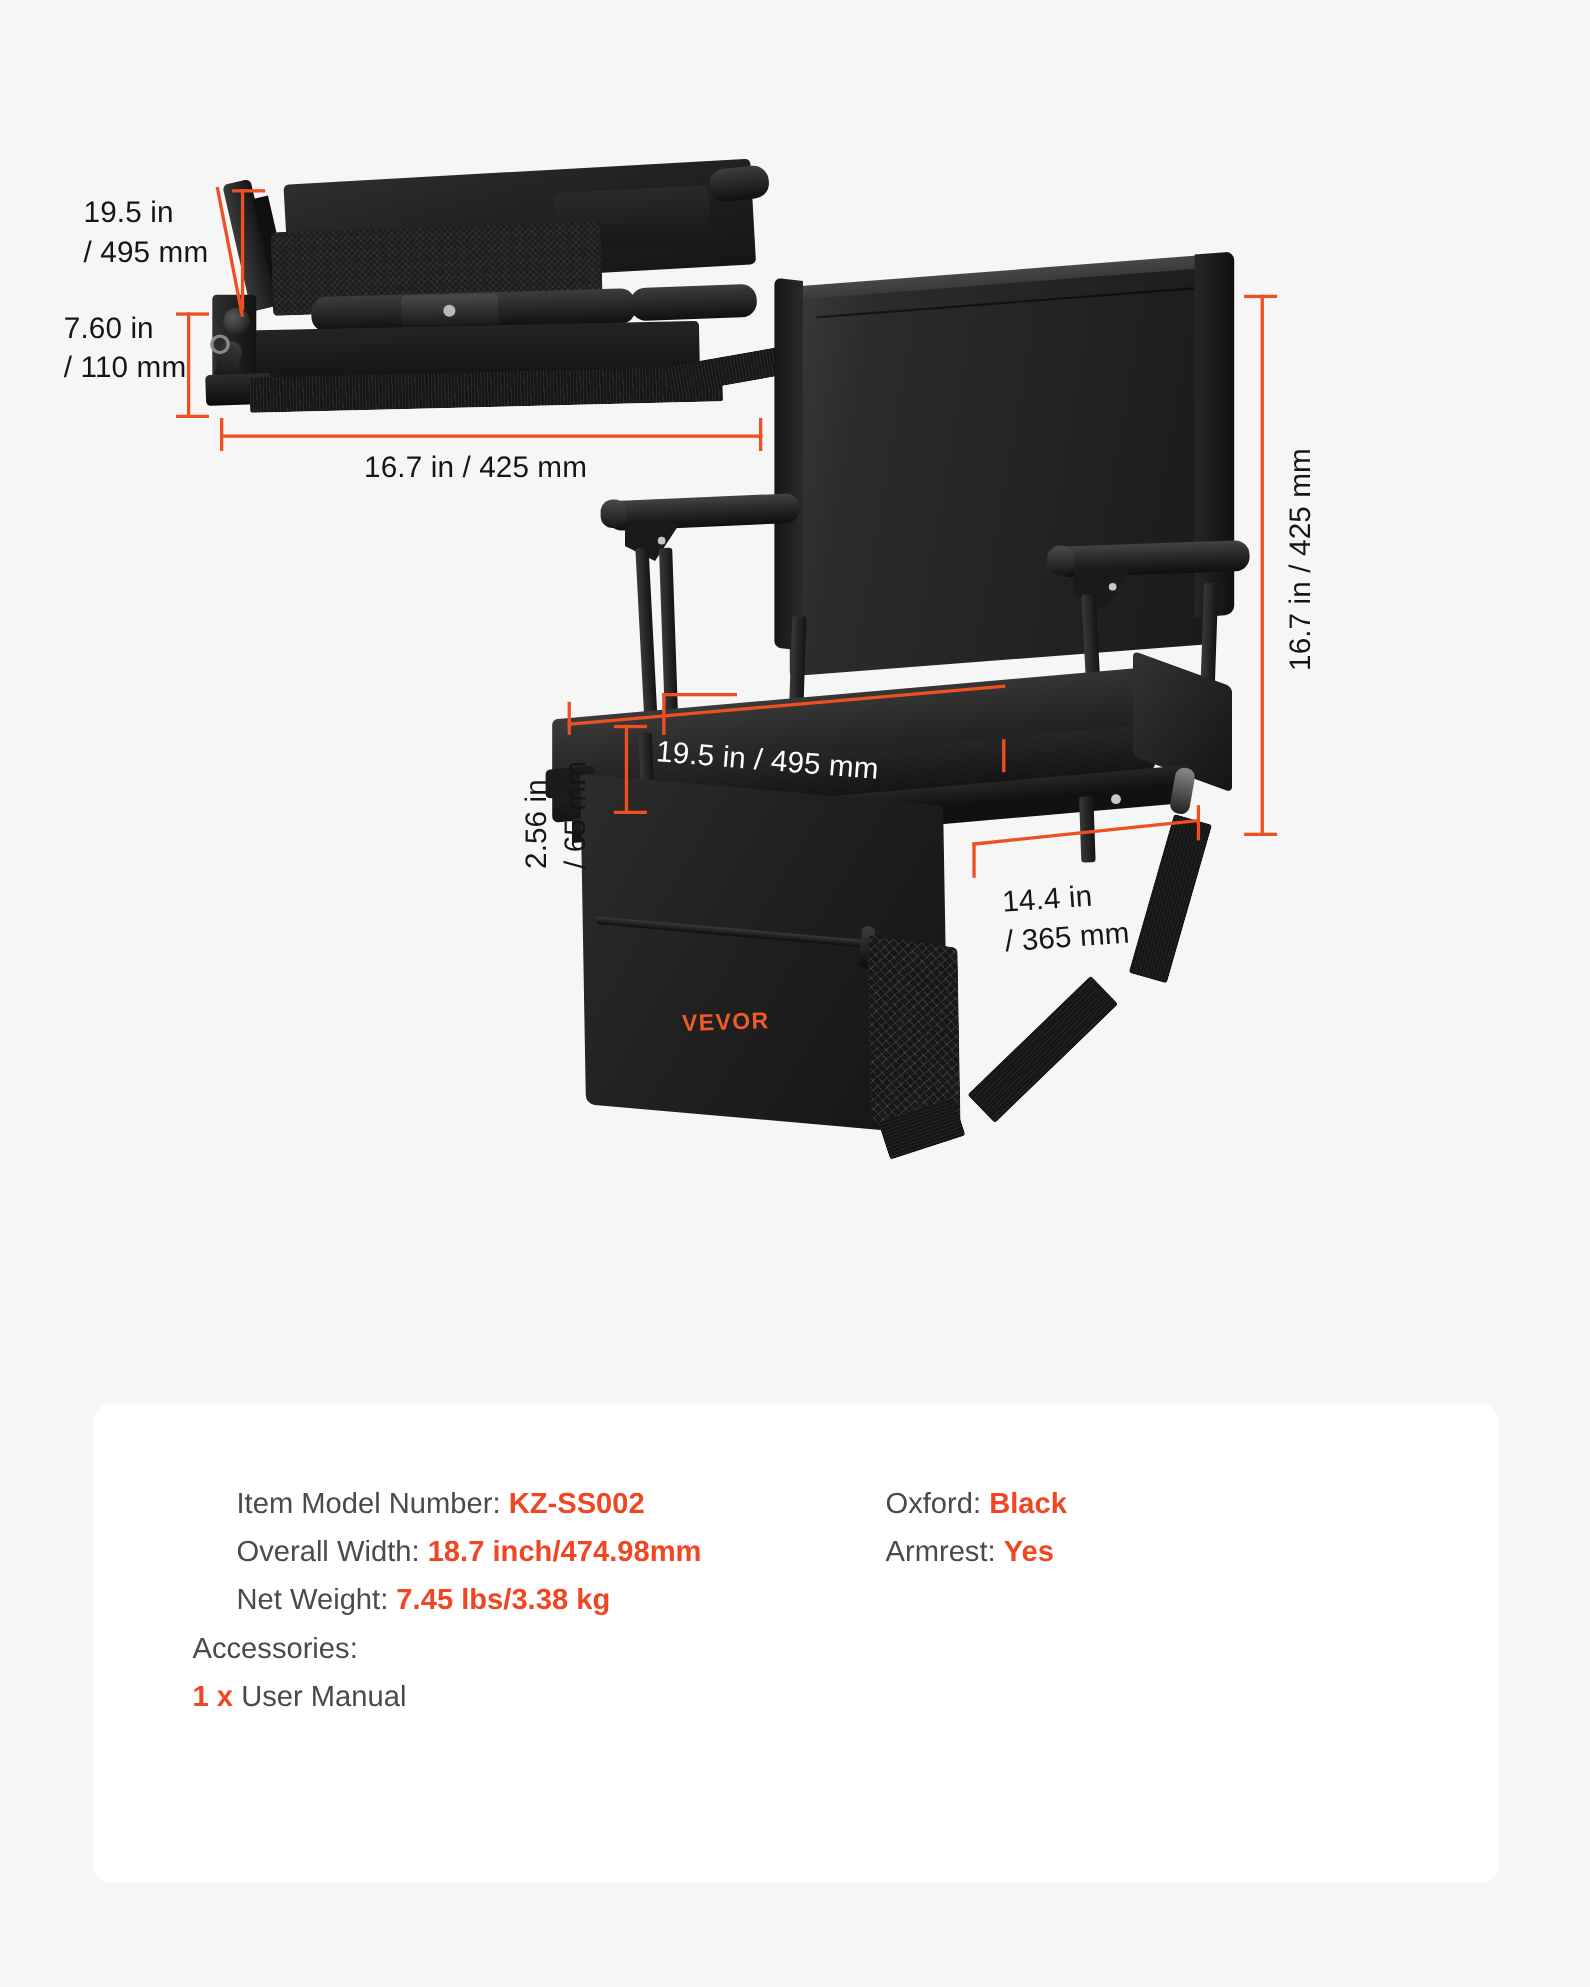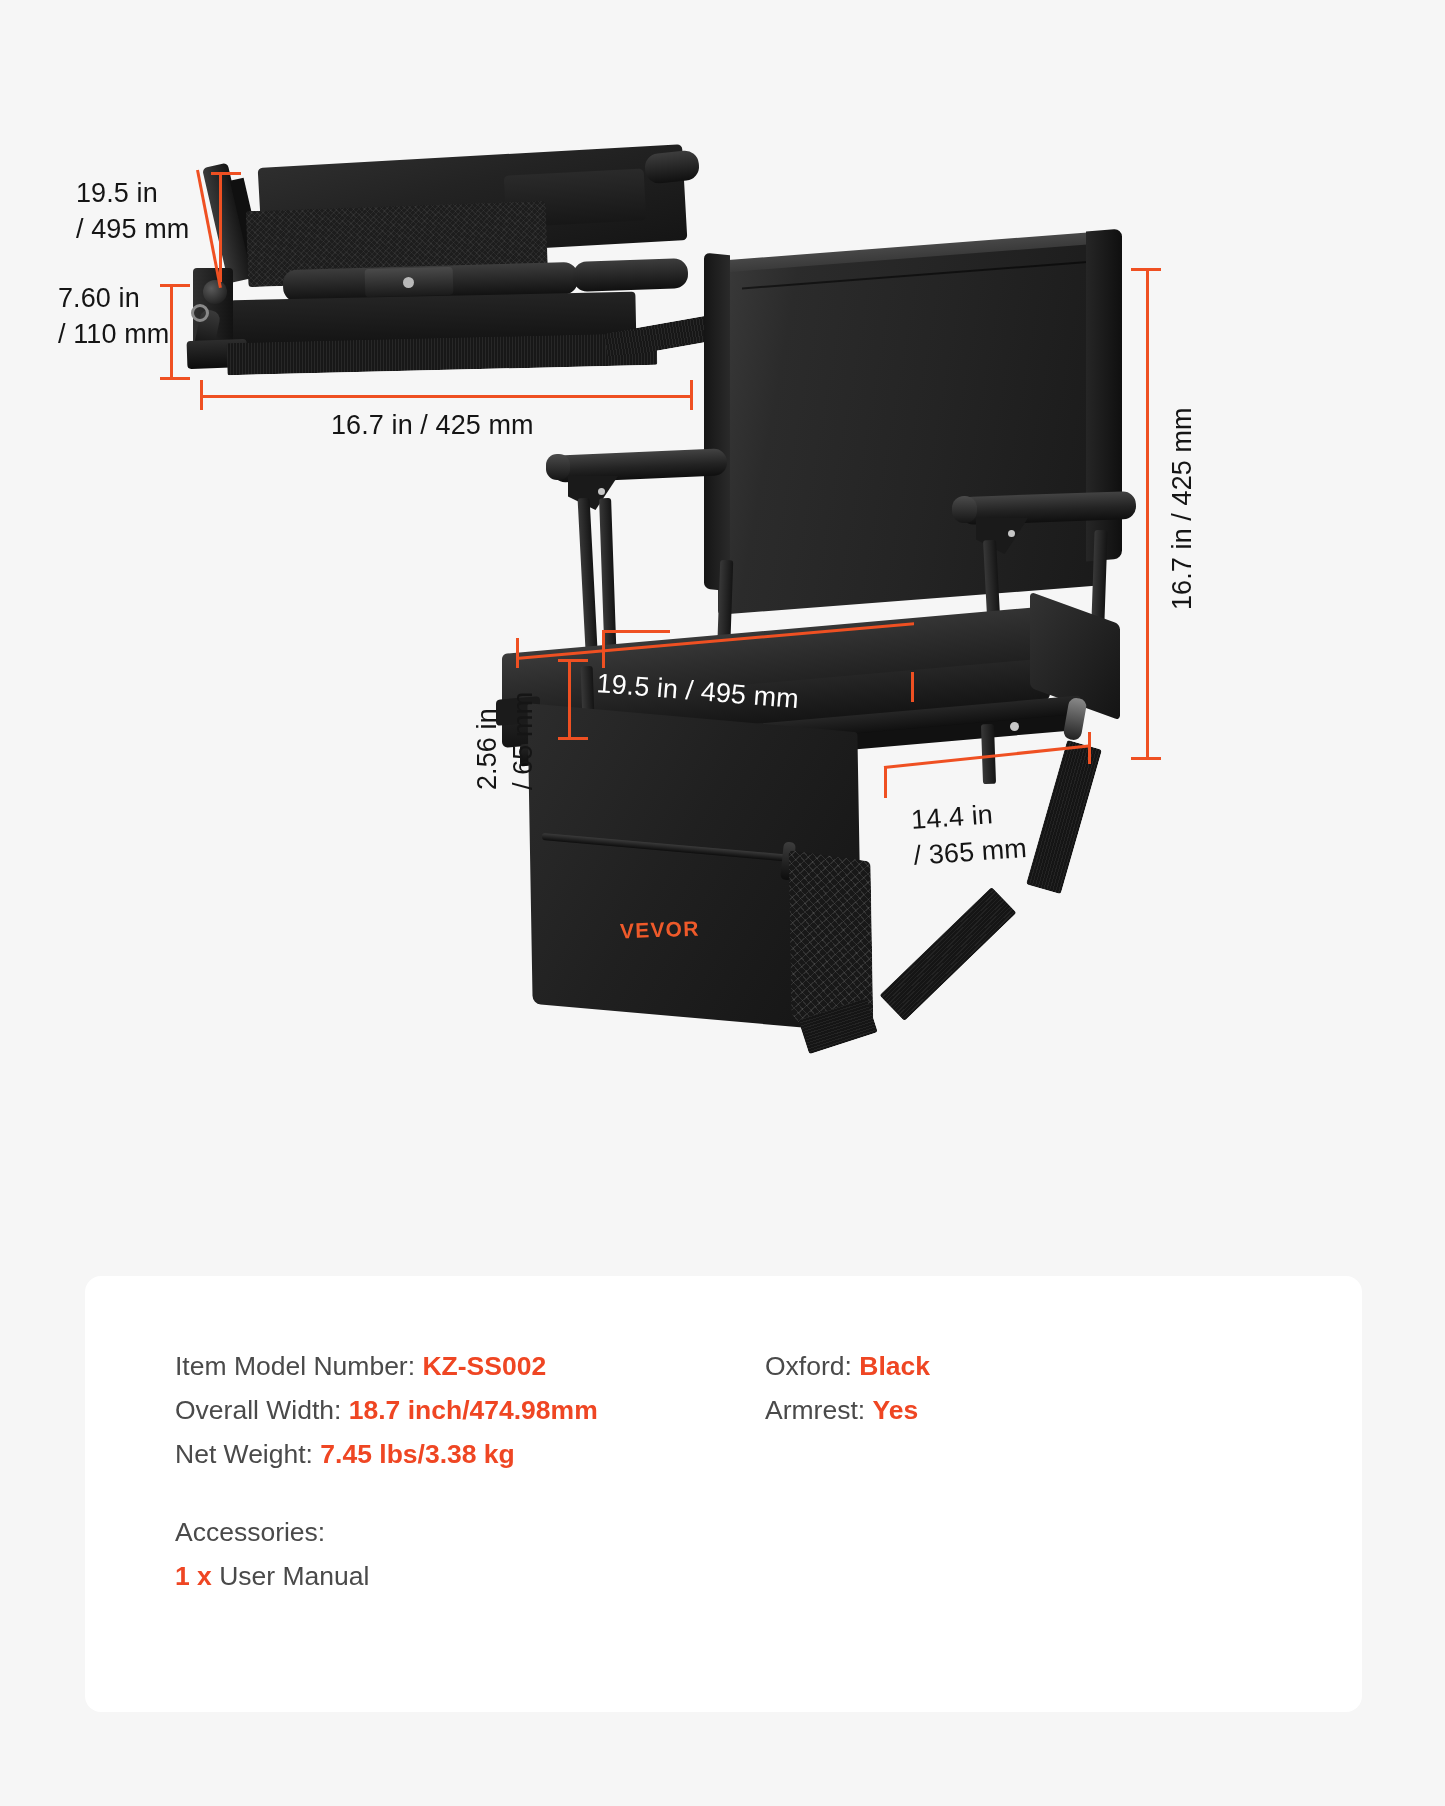--- a/index.html
+++ b/index.html
@@ -146,24 +146,25 @@
   .spec-grid {
     display: grid;
     grid-template-columns: 590px 530px;
     row-gap: 0px;
   }
   .spec-line {
     font-size: 26.5px;
     line-height: 44px;
     color: #4a4a4a;
     white-space: nowrap;
+    margin-left: 40px;
   }
   .spec-line .val { color: #ef4623; font-weight: 700; }
   .spec-wide { grid-column: 1 / span 2; }
-  .acc-head { font-size: 26.5px; line-height: 44px; color: #4a4a4a; margin-top: 34px; }
+  .acc-head { font-size: 26.5px; line-height: 44px; color: #4a4a4a; }
   .acc-item { font-size: 26.5px; line-height: 44px; color: #4a4a4a; white-space: nowrap; }
   .acc-item .qty { color: #ef4623; font-weight: 700; }
 </style>
 </head>
 <body>
 
 <div id="stage">
 
   <div id="folded">
 

